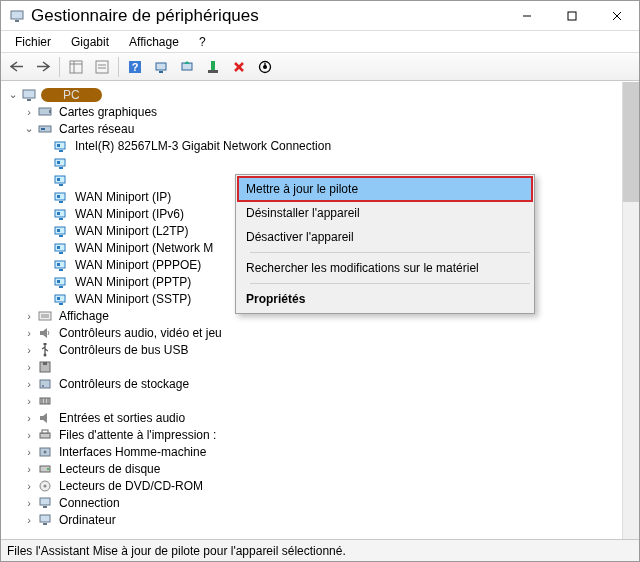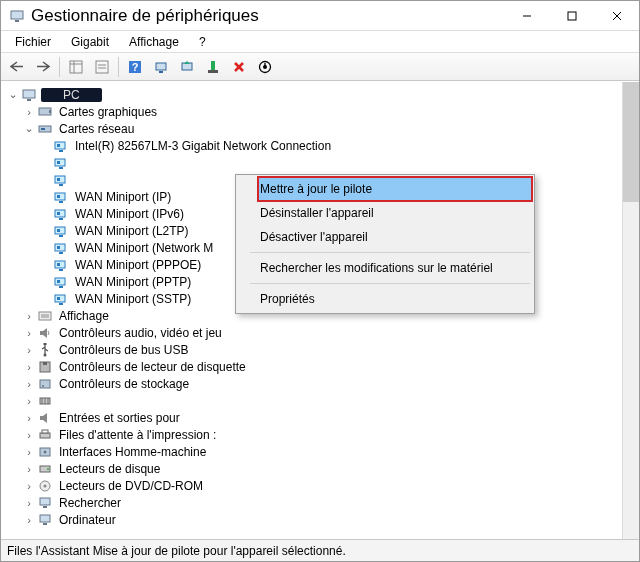--- a/index.html
+++ b/index.html
@@ -80,34 +80,33 @@
     width: 300px;
     background:#f0f0f0;
     border:1px solid #a0a0a0;
     box-shadow: 3px 3px 6px rgba(0,0,0,0.25);
     padding: 2px;
     z-index: 10;
   }
   .ctxitem {
     height:24px;
     display:flex; align-items:center;
-    padding-left: 2px;
+    padding-left: 8px;
     font-size:12px;
-    margin-left:20px;
   }
   .ctxitem.highlight {
     background:#90c8f6;
   }
   .ctxitem.redbox {
     outline: 2px solid #d2262b;
     outline-offset: -1px;
     position:relative;
   }
   .ctxsep { height:1px; background:#d0d0d0; margin: 3px 2px 3px 12px; }
-  .ctxitem.bold { font-weight:normal; }
+  .ctxitem.bold { font-weight:bold; }
   svg { display:block; }
 </style>
 </head>
 <body>
 
 <div class="titlebar">
   <span class="icon">
     <svg width="14" height="14" viewBox="0 0 14 14">
         <rect x="1" y="2" width="12" height="8" fill="#cde" stroke="#678"></rect>
         <rect x="5" y="11" width="4" height="2" fill="#678"></rect>
@@ -211,21 +210,21 @@
   <div class="treewrap">
 
     <div class="node">
       <span class="twisty">⌄</span>
       <span class="devicon">
           <svg width="14" height="14">
             <rect x="1" y="2" width="12" height="8" fill="#cde" stroke="#678"></rect>
             <rect x="5" y="11" width="4" height="2" fill="#678"></rect>
           </svg>
         </span>
-      <span class="label" style="background:#0f172a;color:#ddd;border-radius:2px;padding:0 22px;">PC</span>
+      <span class="label" style="background:#a16207;color:#ddd;border-radius:7px;padding:0 22px;">PC</span>
     </div>
 
     <div class="node">
       <span class="indent" style="width:16px"></span>
       <span class="twisty">›</span>
       <span class="devicon">
           <svg width="14" height="14">
             <rect x="1" y="3" width="12" height="7" fill="#bcd" stroke="#678"></rect>
             <rect x="11" y="5" width="2" height="3" fill="#678"></rect>
           </svg>
@@ -394,21 +393,20 @@
         </div>
         <div class="node">
           <span class="indent" style="width:16px"></span>
           <span class="twisty">›</span>
           <span class="devicon">
             <svg width="14" height="14">
               <rect x="2" y="2" width="10" height="10" fill="#bbb" stroke="#666"></rect>
               <rect x="5" y="2" width="4" height="3" fill="#666"></rect>
             </svg>
           </span>
-          <span class="label">Contrôleurs de lecteur de disquette</span>
         </div>
         <div class="node">
           <span class="indent" style="width:16px"></span>
           <span class="twisty">›</span>
           <span class="devicon">
             <svg width="14" height="14">
               <rect x="2" y="3" width="10" height="8" fill="#bcd" stroke="#678"></rect>
               <circle cx="5" cy="9" r="1" fill="#678"></circle>
             </svg>
           </span>
@@ -427,21 +425,21 @@
           </span>
         </div>
         <div class="node">
           <span class="indent" style="width:16px"></span>
           <span class="twisty">›</span>
           <span class="devicon">
             <svg width="14" height="14">
               <path d="M2 5 H5 L9 2 V12 L5 9 H2 Z" fill="#888"></path>
             </svg>
           </span>
-          <span class="label">Entrées et sorties pour</span>
+          <span class="label">Entrées et sorties audio</span>
         </div>
         <div class="node">
           <span class="indent" style="width:16px"></span>
           <span class="twisty">›</span>
           <span class="devicon">
             <svg width="14" height="14">
               <rect x="2" y="5" width="10" height="5" fill="#ccc" stroke="#666"></rect>
               <rect x="4" y="2" width="6" height="3" fill="#fff" stroke="#666"></rect>
             </svg>
           </span>
@@ -482,21 +480,21 @@
         </div>
         <div class="node">
           <span class="indent" style="width:16px"></span>
           <span class="twisty">›</span>
           <span class="devicon">
             <svg width="14" height="14">
               <rect x="2" y="2" width="10" height="7" fill="#cde" stroke="#678"></rect>
               <rect x="5" y="10" width="4" height="2" fill="#678"></rect>
             </svg>
           </span>
-          <span class="label">Rechercher</span>
+          <span class="label">Connection</span>
         </div>
         <div class="node">
           <span class="indent" style="width:16px"></span>
           <span class="twisty">›</span>
           <span class="devicon">
             <svg width="14" height="14">
               <rect x="2" y="2" width="10" height="7" fill="#cde" stroke="#678"></rect>
               <rect x="5" y="10" width="4" height="2" fill="#678"></rect>
             </svg>
           </span>

